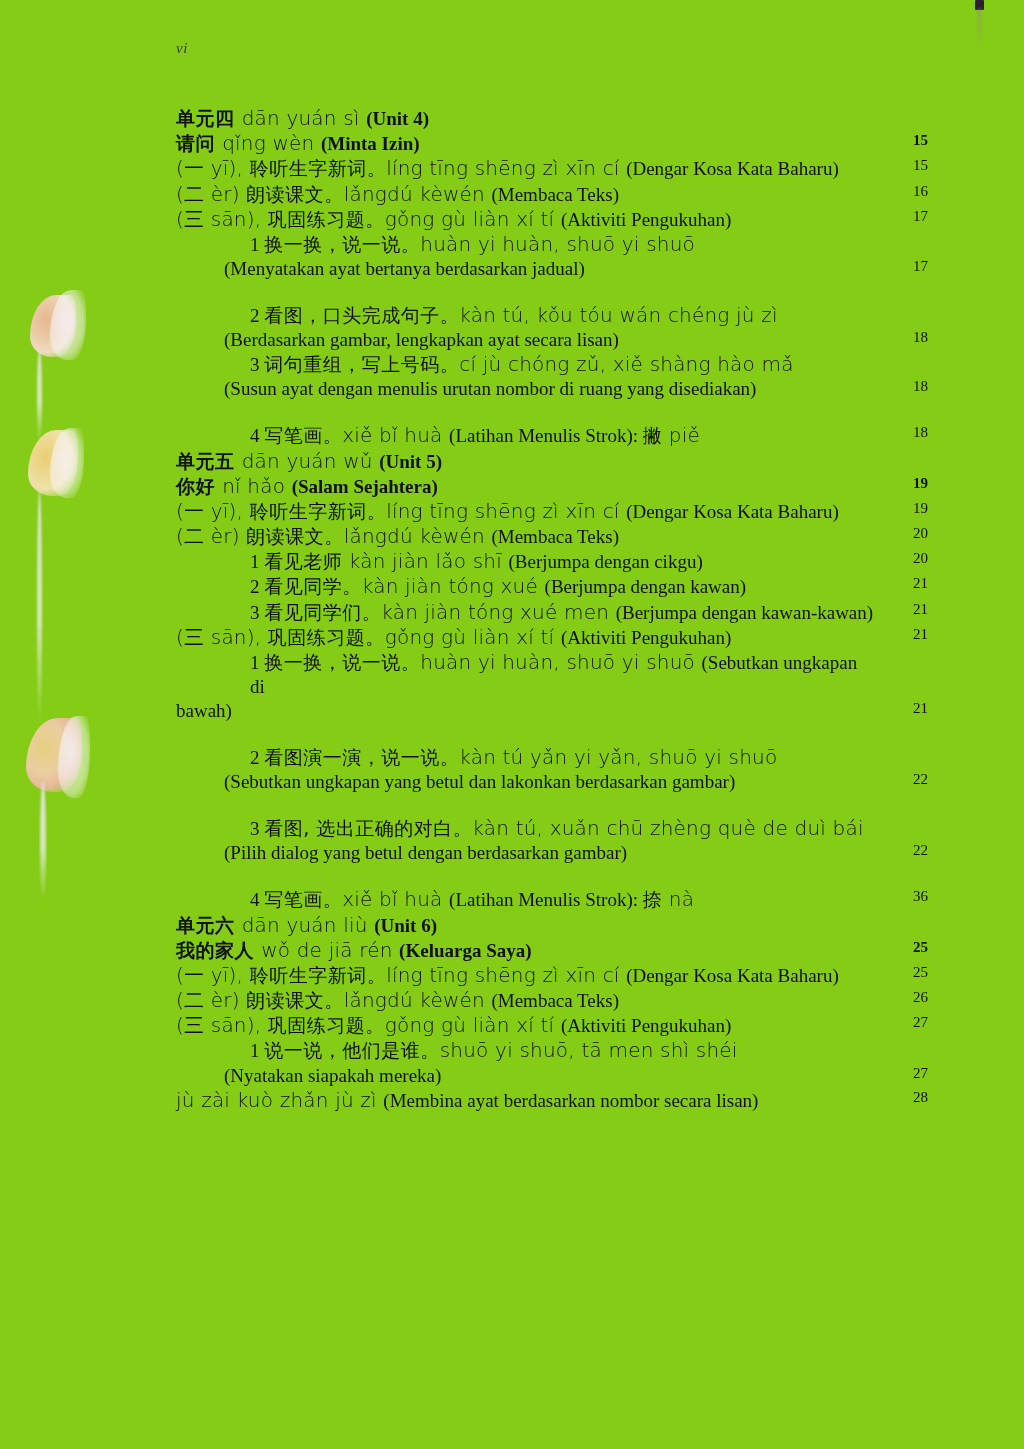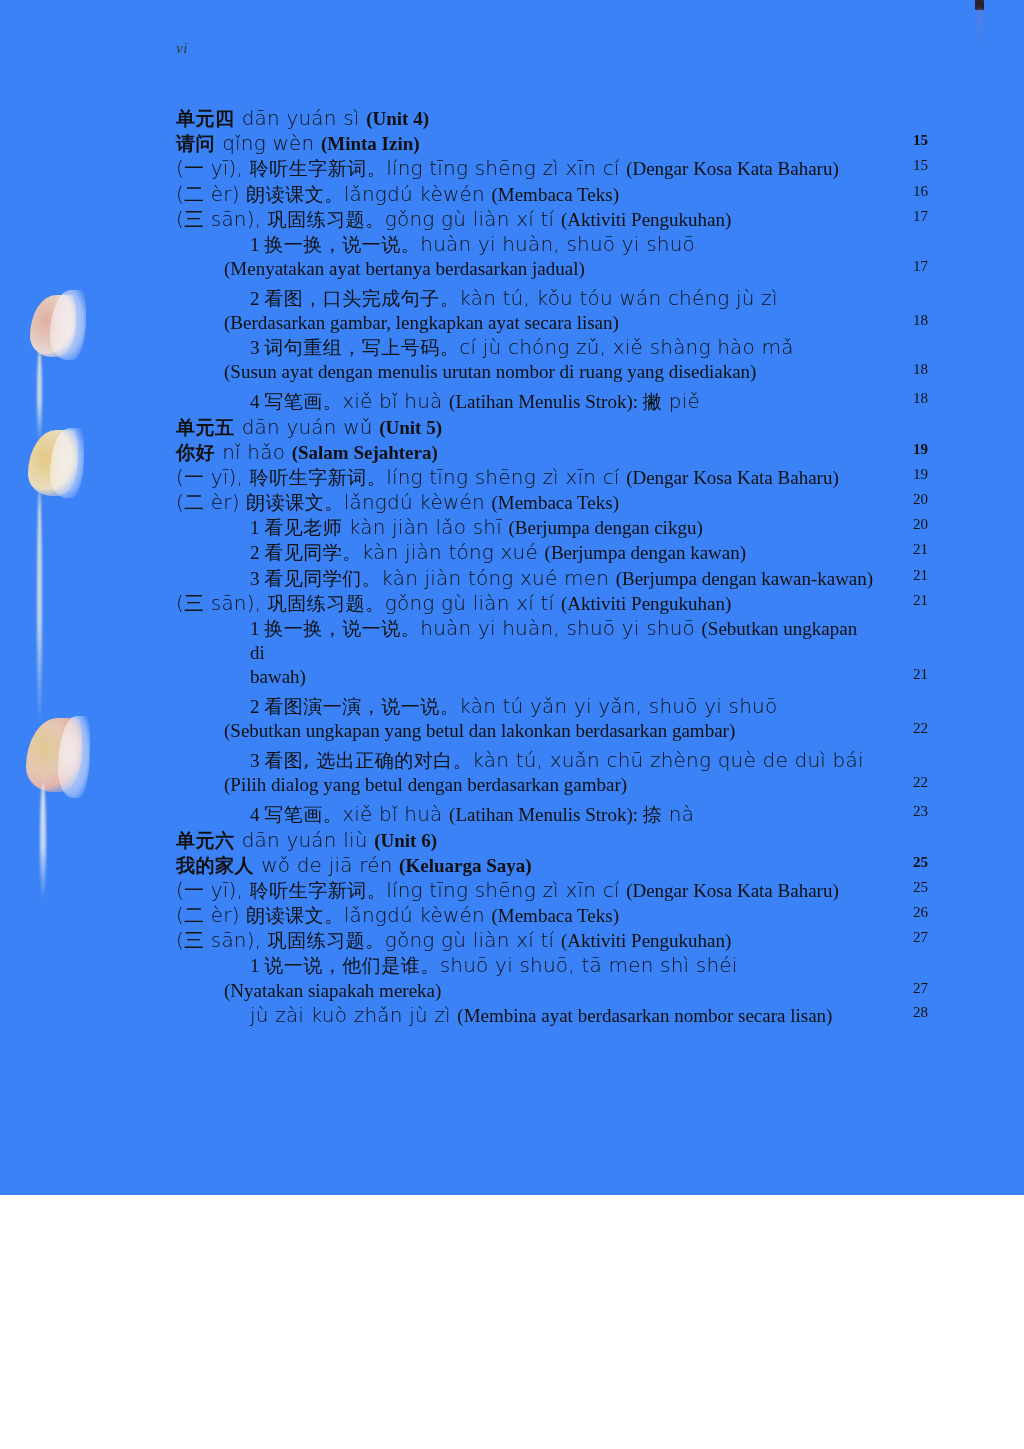--- a/index.html
+++ b/index.html
@@ -4,22 +4,22 @@
 <title>Table of Contents — page vi</title>
 <style>
   html, body {
     margin: 0;
     padding: 0;
     background: #ffffff;
   }
   .page {
     position: relative;
     width: 1024px;
-    height: 1195px;
-    background: #3b82f6;
+    height: 1449px;
+    background: #84cc16;
     overflow: hidden;
     font-family: "Liberation Serif", "DejaVu Serif", serif;
     color: #111;
   }
 
   
   .deco {
     position: absolute;
     pointer-events: none;
   }
@@ -88,21 +88,21 @@
     font-size: 15px;
   }
   .row.bold .pg { font-weight: bold; }
 
   
   .lvl-unit   { margin-left: 0px;  }
   .lvl-title  { margin-left: 0px;  }
   .lvl-a      { }
   .lvl-b      { margin-left: 74px; }
   .lvl-cont   { margin-left: 48px; }
-  .lvl-cont2  { margin-left: 74px; }
+  .lvl-cont2  { }
 
   
   .han {
     font-family: "DejaVu Sans", "Liberation Sans", sans-serif;
     font-size: 19px;
     letter-spacing: .5px;
   }
   .han.bld { font-weight: bold; }
 
   .py {
@@ -110,21 +110,21 @@
     font-size: 20px;
     letter-spacing: .2px;
     font-weight: 300;
   }
   .ml {
     font-family: "Liberation Serif", "DejaVu Serif", serif;
     font-size: 19px;
   }
   .ml.bld { font-weight: bold; }
   .sec { }
-  .gap-l { margin-top: 5px; }
+  .gap-l { margin-top: 22px; }
 </style>
 </head>
 <body>
 
 <div class="page">
 
   <div class="deco">
     <div class="petal" style="left:30px; top:295px; width:46px; height:62px;
                 background:radial-gradient(ellipse at 35% 40%, #f0b59d 0%, #f3cdb4 38%, #f7ded0 62%, rgba(250,245,242,0) 85%);"></div>
     <div class="petal" style="left:50px; top:290px; width:36px; height:70px;
@@ -249,21 +249,21 @@
       <div class="row lvl-b gap-l">
         <span class="txt"><span class="ml">3 </span><span class="han">看图, 选出正确的对白。</span><span class="py">kàn tú, xuǎn chū zhèng què de duì bái</span></span>
         <span class="pg"></span>
       </div>
       <div class="row lvl-cont">
         <span class="txt"><span class="ml">(Pilih dialog yang betul dengan berdasarkan gambar)</span></span>
         <span class="pg">22</span>
       </div>
       <div class="row lvl-b gap-l">
         <span class="txt"><span class="ml">4 </span><span class="han">写笔画。</span><span class="py">xiě bǐ huà </span><span class="ml">(Latihan Menulis Strok): </span><span class="han">捺 </span><span class="py">nà</span></span>
-        <span class="pg">23</span>
+        <span class="pg">36</span>
       </div>
       <div class="row lvl-unit sec bold">
         <span class="txt"><span class="han bld">单元六 </span><span class="py bld">dān yuán liù </span><span class="ml bld">(Unit 6)</span></span>
         <span class="pg"></span>
       </div>
       <div class="row lvl-title bold">
         <span class="txt"><span class="han bld">我的家人 </span><span class="py bld">wǒ de jiā rén  </span><span class="ml bld">(Keluarga Saya)</span></span>
         <span class="pg">25</span>
       </div>
       <div class="row lvl-a">

